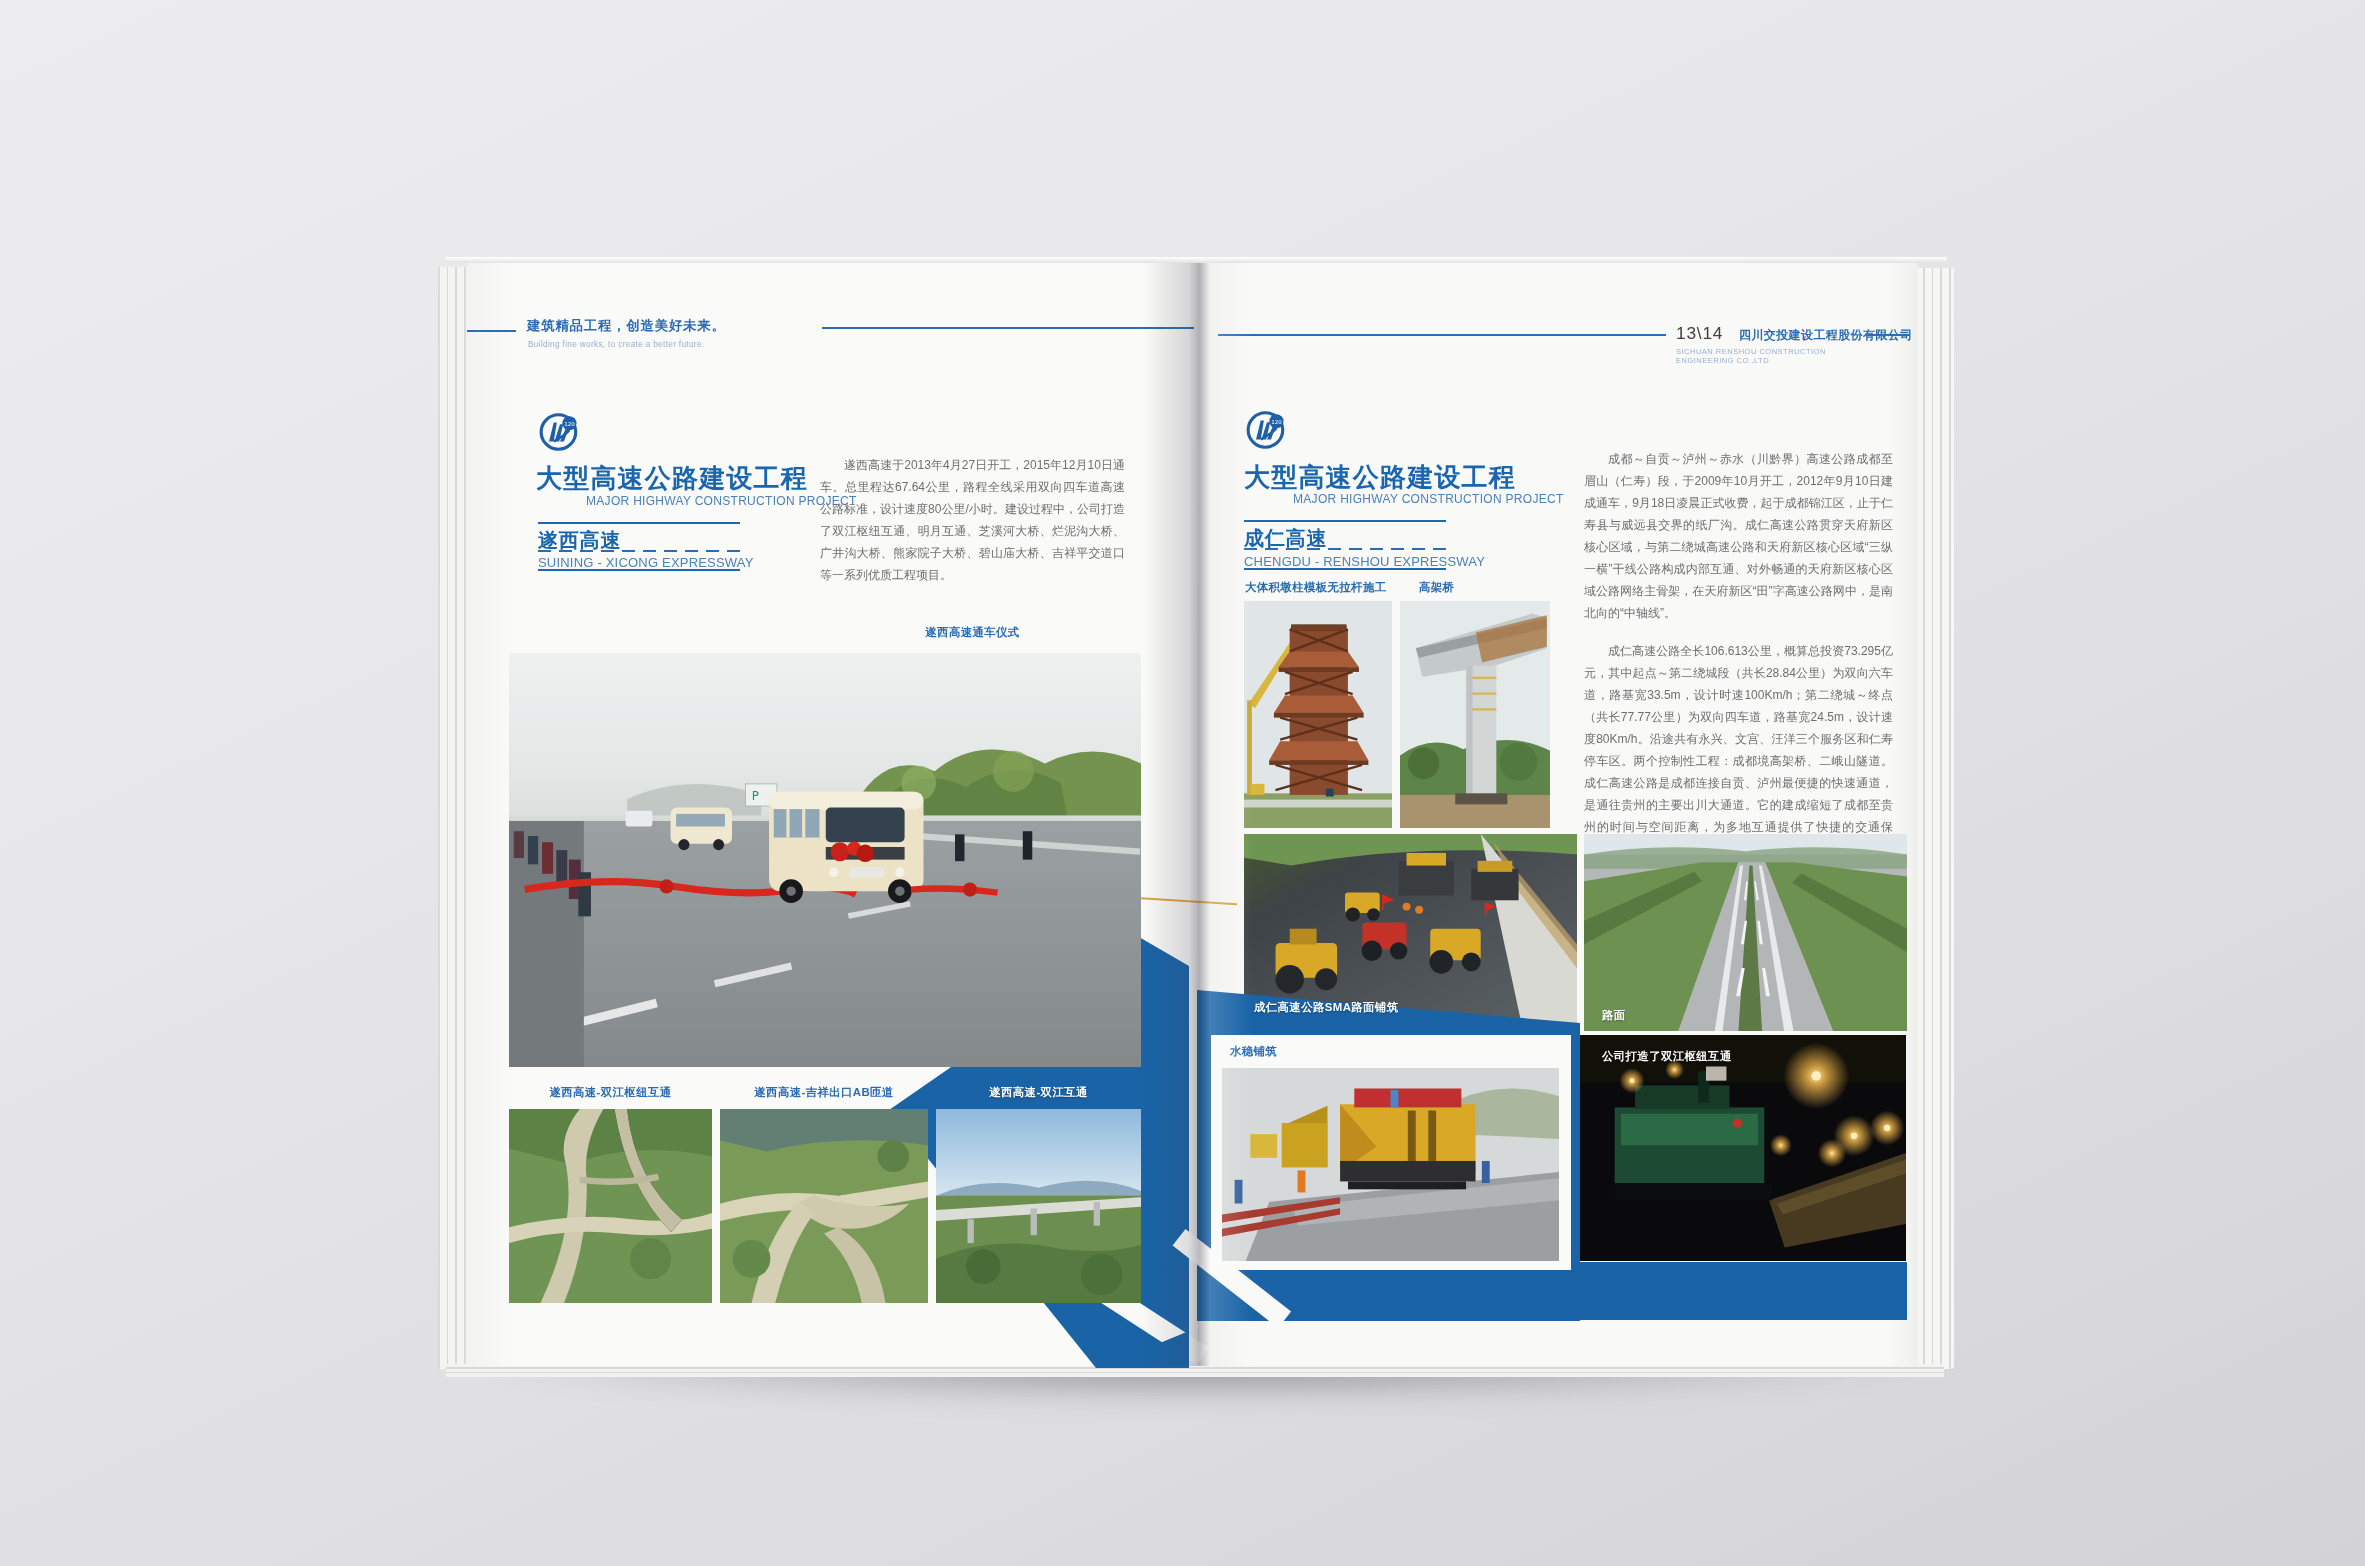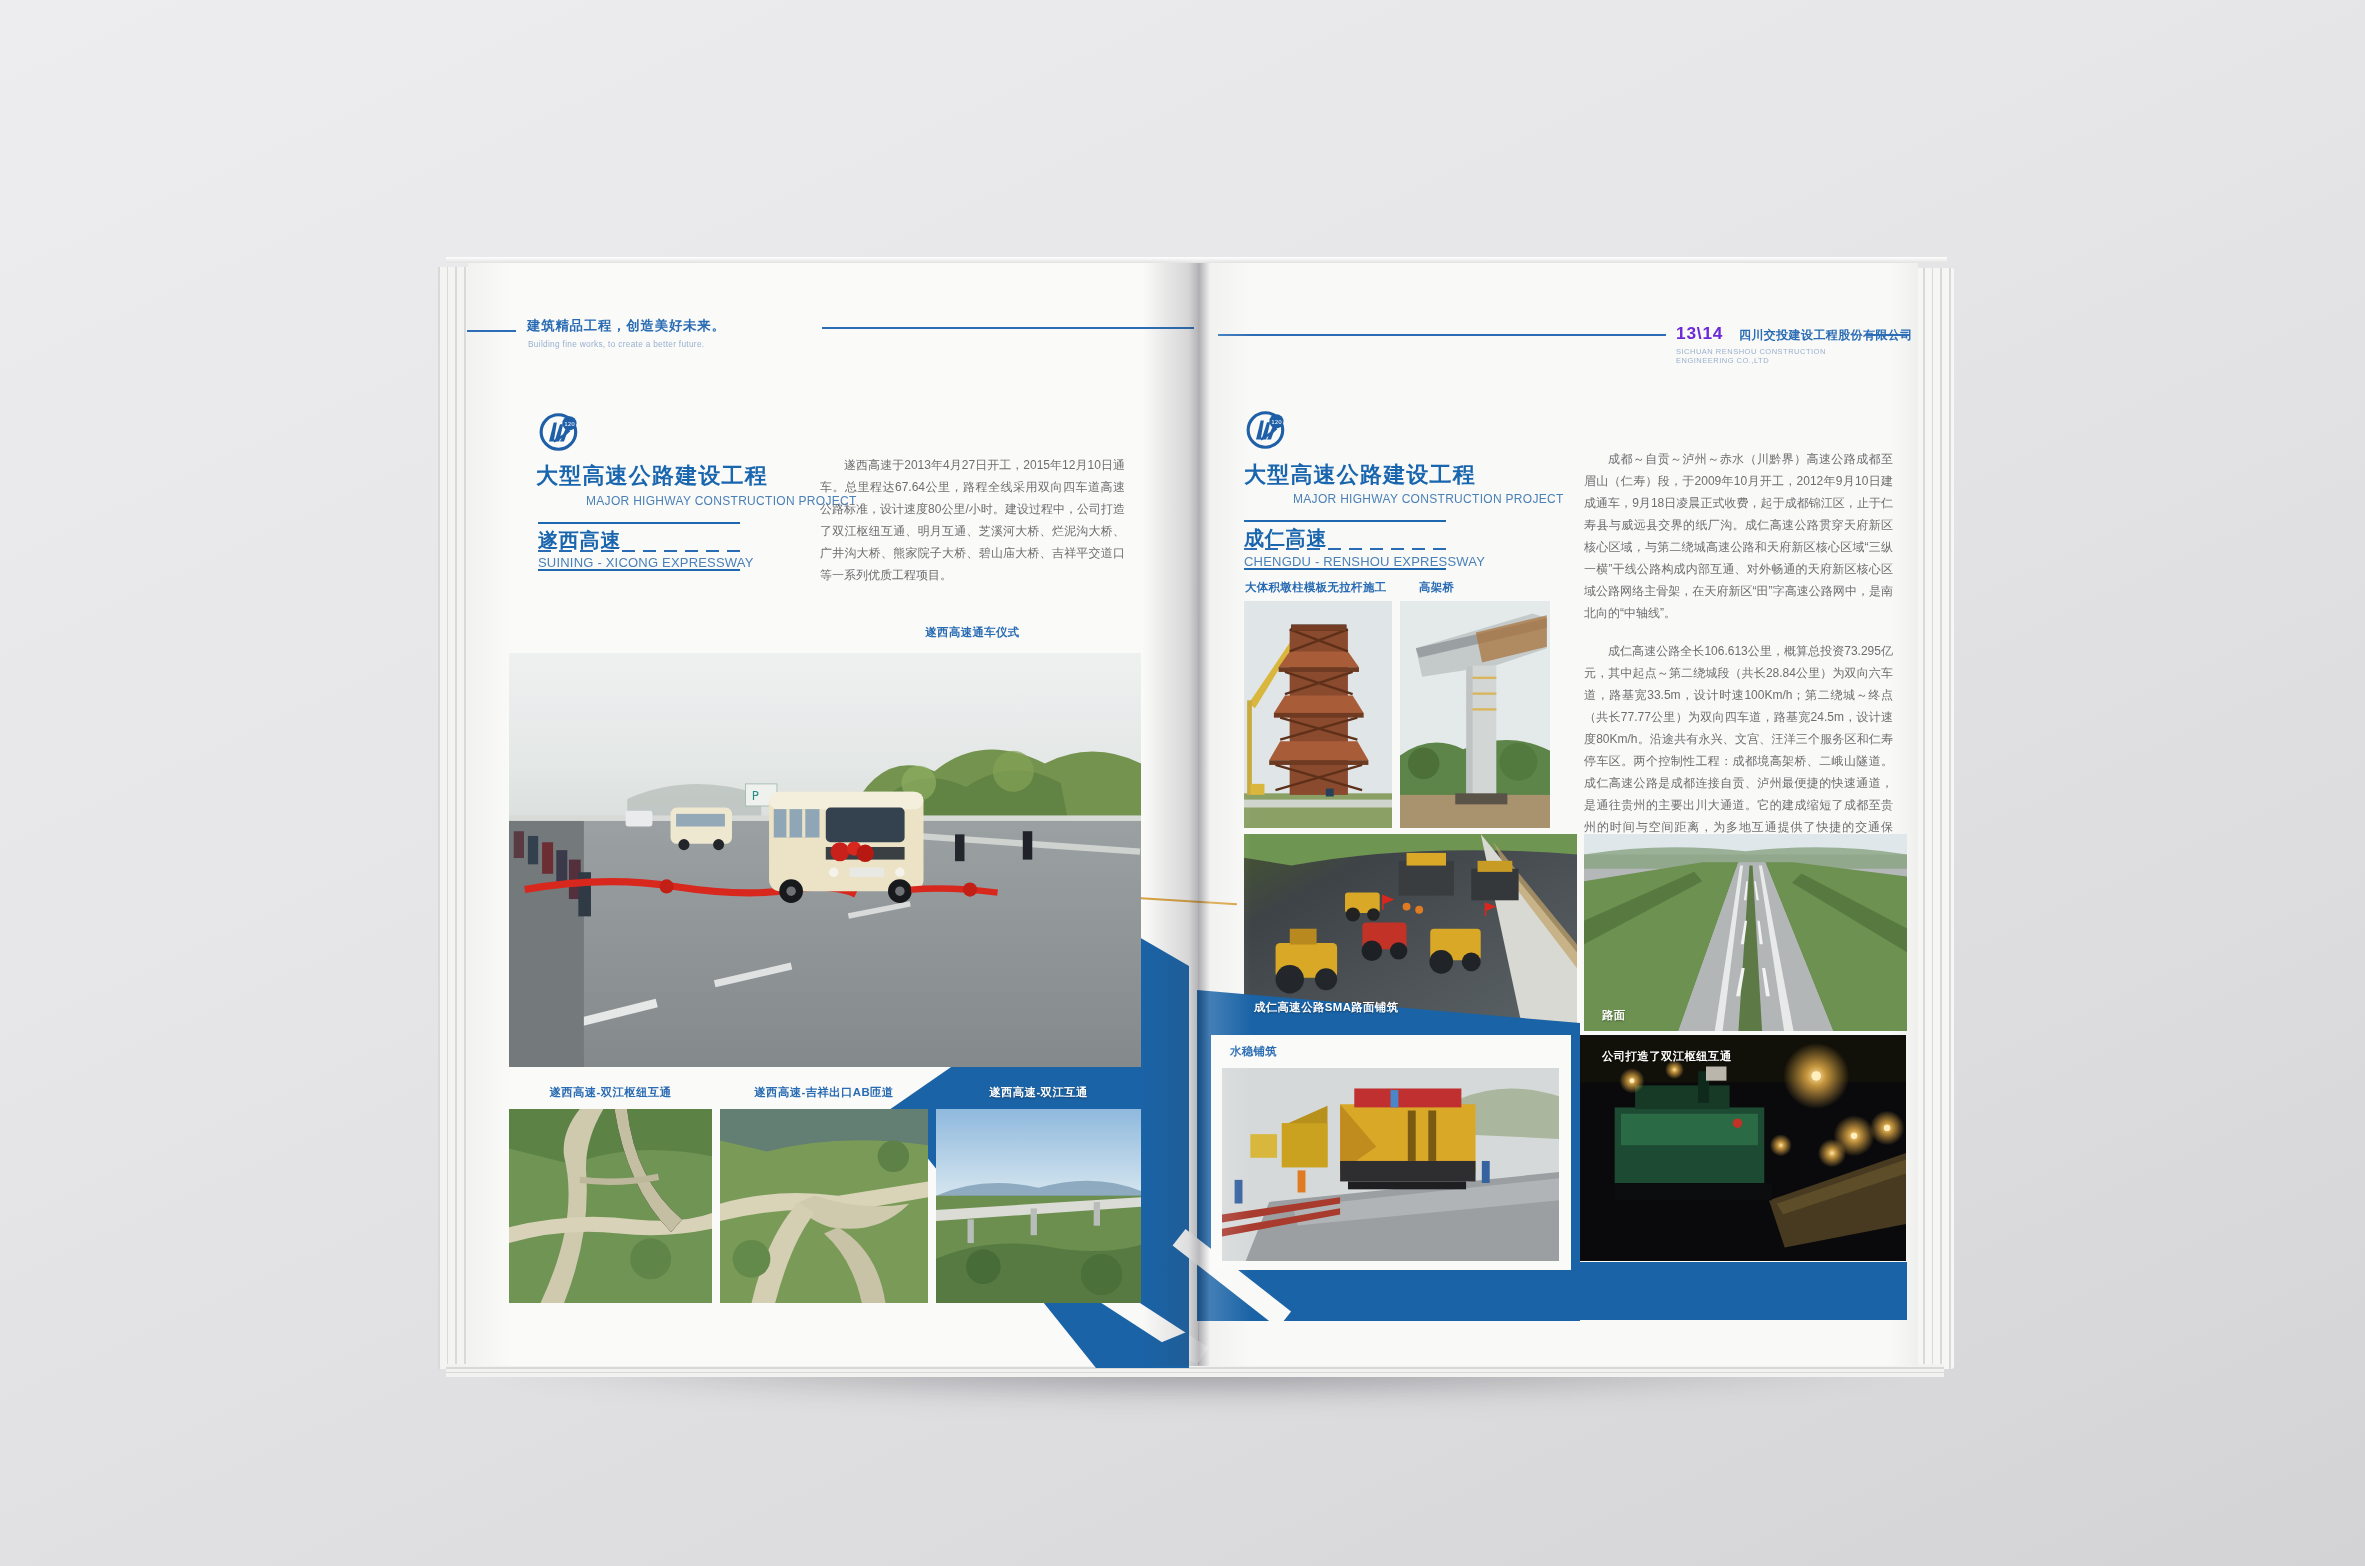--- a/index.html
+++ b/index.html
@@ -20,24 +20,24 @@
     repeating-linear-gradient(180deg,#f2f2f1 0 3.2px,#d8d8d7 3.2px 4.7px);}
   .page{top:262px;height:1104px;background:#f9f9f8;}
   .page-left{left:468px;width:730px;background:linear-gradient(to right,#f2f2f1,#fafaf9 6%,#fafaf9 93%,#ededec);}
   .page-right{left:1199px;width:719px;background:linear-gradient(to right,#ececeb,#f9f9f8 7%,#f9f9f8 96%,#efefee);}
   .fold-shadow{left:1142px;top:262px;width:110px;height:1104px;pointer-events:none;z-index:60;
     background:linear-gradient(to right,rgba(60,60,70,0) 0%,rgba(60,60,70,.14) 42%,rgba(40,40,55,.30) 52%,rgba(255,255,255,.18) 62%,rgba(60,60,70,0) 100%);}
   .page-top-edge{left:446px;top:257px;width:1501px;height:6.3px;background:linear-gradient(180deg,#ffffff,#e2e2e1);z-index:61;}
   .slogan-zh{font-size:13.4px;font-weight:bold;color:#2a6cb3;letter-spacing:0.8px;}
   .slogan-en{font-size:8.3px;color:#9ab0ce;letter-spacing:0.3px;}
   .hline{height:1.6px;background:#2d6db5;}
-  .pageno{font-size:17.3px;font-weight:bold;color:#6d28d9;letter-spacing:0.8px;}
+  .pageno{font-size:17.3px;font-weight:normal;color:#404040;letter-spacing:0.8px;}
   .company-zh{font-size:12px;font-weight:bold;color:#2a6cb3;letter-spacing:0.4px;}
   .company-en{font-size:7.5px;color:#9ab0ce;letter-spacing:0.5px;}
-  .title-zh{font-size:22px;font-weight:bold;color:#1a66ae;letter-spacing:1.2px;}
+  .title-zh{font-size:26px;font-weight:bold;color:#1a66ae;letter-spacing:1.2px;}
   .title-en{font-size:12px;color:#4a80b8;letter-spacing:0.3px;margin-left:48px;}
   .rule{height:1.6px;background:#1d68b0;}
   .rule-dash{height:2.4px;background:repeating-linear-gradient(90deg,#2a6cb3 0 12.6px,transparent 12.6px 21px);}
   .section-zh{font-size:20px;font-weight:bold;color:#1a66ae;letter-spacing:0.8px;}
   .section-en{font-size:13px;color:#4a80b8;letter-spacing:0.2px;}
   .bodytext{font-size:12px;line-height:22px;color:#6e6e70;text-align:justify;}
   .bodytext p{margin:16px;text-indent:2em;}
   .cap{font-size:11.4px;font-weight:bold;color:#2a6cb3;letter-spacing:0.4px;}
   .cap-white{font-size:11.4px;font-weight:bold;color:#ffffff;letter-spacing:0.4px;text-shadow:0 0.8px 1.6px rgba(0,0,0,.35);}
   .photo{display:block;}

